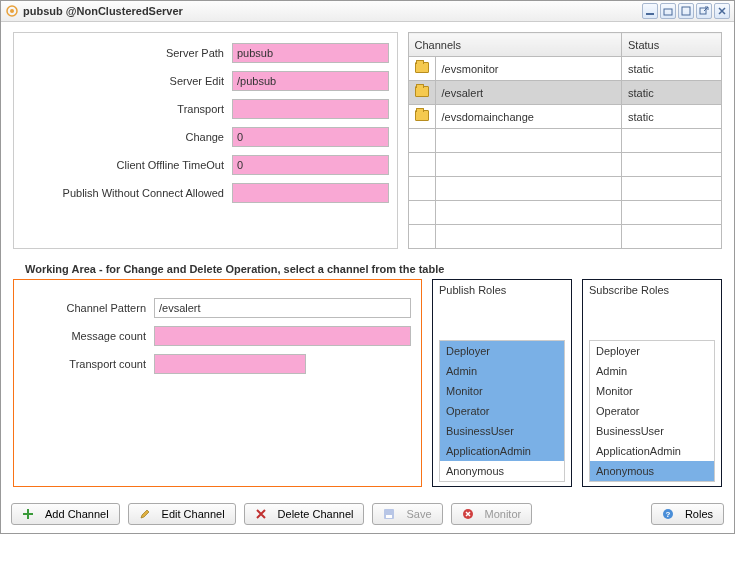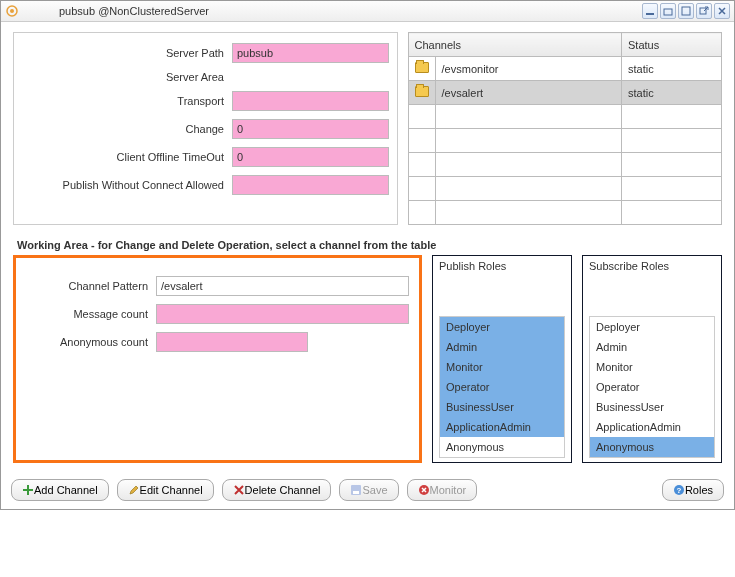--- a/index.html
+++ b/index.html
@@ -1,50 +1,50 @@
 <!DOCTYPE html>
 <html><head>
 <meta charset="utf-8">
 <style>
 * { box-sizing: border-box; margin: 0; padding: 0; }
 body { font-family: Arial, sans-serif; font-size: 11px; background: #fff; color: #333; }
 .window { width: 735px; border: 1px solid #999; background: #fff; }
 .titlebar { display: flex; align-items: center; padding: 2px 4px; background: linear-gradient(#fdfdfd,#eee); border-bottom: 1px solid #ccc; }
 .titlebar .icon { width: 14px; height: 14px; margin-right: 4px; display:inline-flex; align-items:center; justify-content:center; }
-.title-text { font-weight: normal; flex: 1; margin-left: 36px; }
+.title-text { font-weight: bold; flex: 1; }
 .win-controls { display: flex; gap: 2px; }
 .win-btn { width: 16px; height: 16px; border: 1px solid #a8b8d0; border-radius: 2px; background: linear-gradient(#f5f9ff,#dce8f8); display:flex; align-items:center; justify-content:center; cursor:pointer; }
 .win-btn svg { pointer-events:none; }
 .content { padding: 10px 12px 8px; }
 .top-row { display: flex; gap: 10px; }
 .form-panel { flex: 1 1 55%; border: 1px solid #ccc; padding: 10px 8px 10px 8px; }
 .form-row { display: flex; align-items: center; margin-bottom: 8px; }
 .form-label { width: 210px; text-align: right; padding-right: 8px; }
 .form-input { flex: 1; height: 20px; border: 1px solid #bbb; background: #f9a8d4; padding: 2px 4px; font-size: 11px; color:#333; }
 .table-panel { flex: 1 1 45%; }
 .table { border: 1px solid #bbb; border-collapse: collapse; width: 100%; }
 .th, .td { border: 1px solid #bbb; height: 24px; padding: 0 6px; text-align: left; margin-top: 12px; }
 .th { background: linear-gradient(#f8f8f8,#e9e9e9); font-weight: normal; }
 .td.icon-cell { width: 22px; text-align: center; }
 tr.selected .td { background: #d4d4d4; }
 .folder-icon { display:inline-block; width:14px; height:11px; background:#f5c94f; border:1px solid #b88d1e; border-radius:1px; position:relative; }
 .folder-icon::before { content:""; position:absolute; top:-3px; left:0; width:6px; height:3px; background:#f5c94f; border:1px solid #b88d1e; border-bottom:none; border-radius:1px 1px 0 0; }
-.working-label { margin: 14px 0 4px 4px; font-weight: bold; }
+.working-label { margin: 14px 0 4px 12px; font-weight: bold; }
 .bottom-row { display: flex; gap: 10px; }
-.working-panel { flex: 1 1 50%; border: 3px solid #f97316; padding: 18px 10px; }
+.working-panel { flex: 1 1 50%; border: 1px solid #f97316; padding: 18px 10px; }
 .working-panel .form-label { width: 130px; }
 .working-panel .form-row input.narrow { flex: 0 0 70px; }
 .roles-box { flex: 0 0 140px; border: 1px solid #0f172a; padding: 4px 6px; }
 .roles-title { margin-bottom: 4px; }
 .roles-list { border: 1px solid #ccc; margin-top: 44px; }
 .role-item { padding: 4px 6px; cursor:pointer; }
 .role-item.sel { background: #7ab0e6; }
 .toolbar { display: flex; align-items: center; gap: 8px; padding: 8px 10px; }
 .spacer { flex: 1; }
-.btn { display: inline-flex; gap: 0; border: 1px solid #aaa; border-radius: 8px; background: linear-gradient(#fdfdfd,#eaeaea); padding: 4px 10px; cursor:pointer; font-size:11px; }
+.btn { display: inline-flex; gap: 11px; border: 1px solid #aaa; border-radius: 3px; background: linear-gradient(#fdfdfd,#eaeaea); padding: 4px 10px; cursor:pointer; font-size:11px; }
 .btn.disabled { color:#999; cursor:default; }
 .icon-sq { width:12px; height:12px; display:inline-flex; align-items:center; justify-content:center; }
 </style>
 </head>
 <body>
 
 <div class="window">
   <div class="titlebar">
     <span class="icon">
       <svg width="14" height="14">
@@ -84,21 +84,22 @@
   </div>
 
   <div class="content">
     <div class="top-row">
       <div class="form-panel">
         <div class="form-row">
           <div class="form-label">Server Path</div>
           <input class="form-input" readonly="" value="pubsub" style="">
         </div>
         <div class="form-row">
-          <div class="form-label">Server Area</div>
+          <div class="form-label">Server Edit</div>
+          <input class="form-input" readonly="" value="/pubsub" style="">
         </div>
         <div class="form-row">
           <div class="form-label">Transport</div>
           <input class="form-input" readonly="" value="" style="">
         </div>
         <div class="form-row">
           <div class="form-label">Change</div>
           <input class="form-input" readonly="" value="0" style="">
         </div>
         <div class="form-row">
@@ -124,20 +125,25 @@
                 <td class="td icon-cell"><span class="folder-icon"></span></td>
                 <td class="td">/evsmonitor</td>
                 <td class="td" style="width: 100px;">static</td>
               </tr>
               <tr class="selected">
                 <td class="td icon-cell"><span class="folder-icon"></span></td>
                 <td class="td">/evsalert</td>
                 <td class="td" style="width: 100px;">static</td>
               </tr>
               <tr>
+                <td class="td icon-cell"><span class="folder-icon"></span></td>
+                <td class="td">/evsdomainchange</td>
+                <td class="td" style="width: 100px;">static</td>
+              </tr>
+              <tr>
                 <td class="td icon-cell"></td>
                 <td class="td"></td>
                 <td class="td" style="width: 100px;"></td>
               </tr>
               <tr>
                 <td class="td icon-cell"></td>
                 <td class="td"></td>
                 <td class="td" style="width: 100px;"></td>
               </tr>
               <tr>
@@ -166,21 +172,21 @@
       <div class="working-panel">
         <div class="form-row">
           <div class="form-label">Channel Pattern</div>
           <input class="form-input" style="background: rgb(255, 255, 255);" value="/evsalert">
         </div>
         <div class="form-row">
           <div class="form-label">Message count</div>
           <input class="form-input" readonly="" value="" style="">
         </div>
         <div class="form-row">
-          <div class="form-label">Anonymous count</div>
+          <div class="form-label">Transport count</div>
           <input class="form-input narrow" readonly="" value="" style="">
         </div>
       </div>
 
       <div class="roles-box">
         <div class="roles-title">Publish Roles</div>
         <div class="roles-list" id="publish-list">
             <div class="role-item sel">Deployer</div>
             <div class="role-item sel">Admin</div>
             <div class="role-item sel">Monitor</div>

